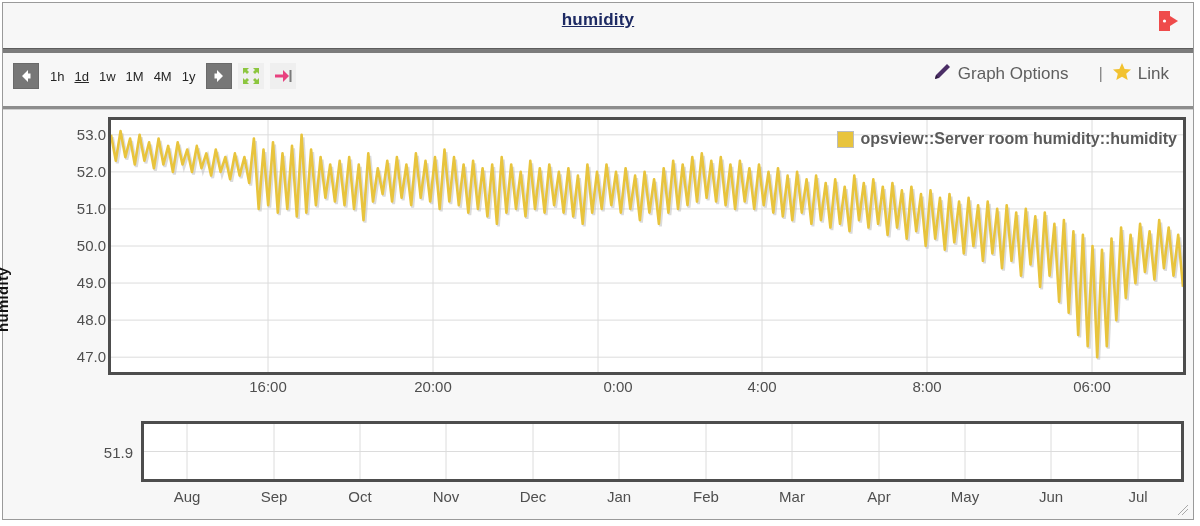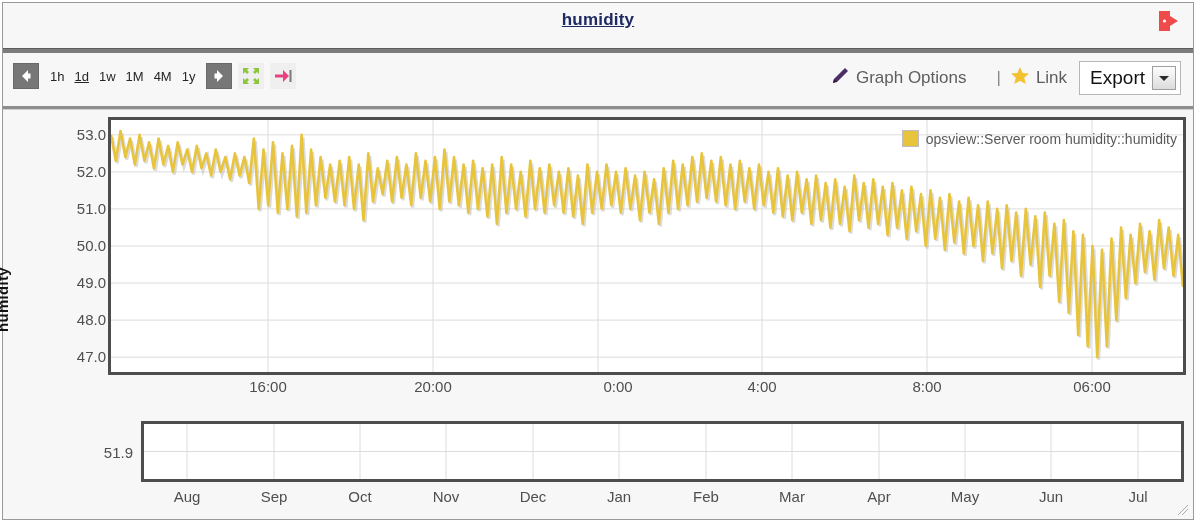--- a/index.html
+++ b/index.html
@@ -104,21 +104,21 @@
   .ytick{
     position:absolute;right:1087px;width:90px;text-align:right;
     font-size:15px;color:#4f4f4f;white-space:nowrap;
   }
   .xtick{
     position:absolute;top:268px;font-size:15px;color:#4f4f4f;
     transform:translateX(-50%);white-space:nowrap;
   }
   .legend{
     position:absolute;right:6px;top:10px;display:flex;align-items:center;
-    font-size:14px;color:#5a5a5a;white-space:nowrap;
+    font-size:16px;color:#5a5a5a;white-space:nowrap;font-weight:bold;
   }
   .swatch{
     width:17px;height:17px;background:#e8c43d;border:1px solid #bdbdbd;
     margin-right:7px;box-sizing:border-box;flex:none;
   }
 
   
   .ovzone{position:absolute;left:0;top:408px;width:100%;height:106px;}
   .ovplot{
     position:absolute;left:138px;top:10px;width:1043px;height:61px;
@@ -213,28 +213,20 @@
 
       <div class="linkwrap">
         <span>
           <svg width="22" height="22" viewBox="0 0 22 22">
             <path d="M11 2 L13.6 8 L20 8.6 L15.2 12.8 L16.7 19 L11 15.8 L5.3 19 L6.8 12.8 L2 8.6 L8.4 8 Z" fill="#f2c230"></path>
           </svg>
         </span>
         <span class="link-label">Link</span>
       </div>
 
-      <div class="exportbtn">
-        <span class="export-label">Export</span>
-        <span class="export-arrow">
-          <svg width="12" height="8" viewBox="0 0 12 8">
-              <path d="M1 2 L11 2 L6 7 Z" fill="#2b2b2b"></path>
-            </svg>
-        </span>
-      </div>
     </div>
   </div>
   <div class="divider-thin"></div>
 
   <div class="chartzone">
     <div class="ylabel">humidity</div>
 
     <div class="plot">
       <div class="plot-inner">
         <svg id="main-svg" width="1072" height="252" viewBox="0 0 1072 252" preserveAspectRatio="none" style="position:absolute;left:0;top:0;">

